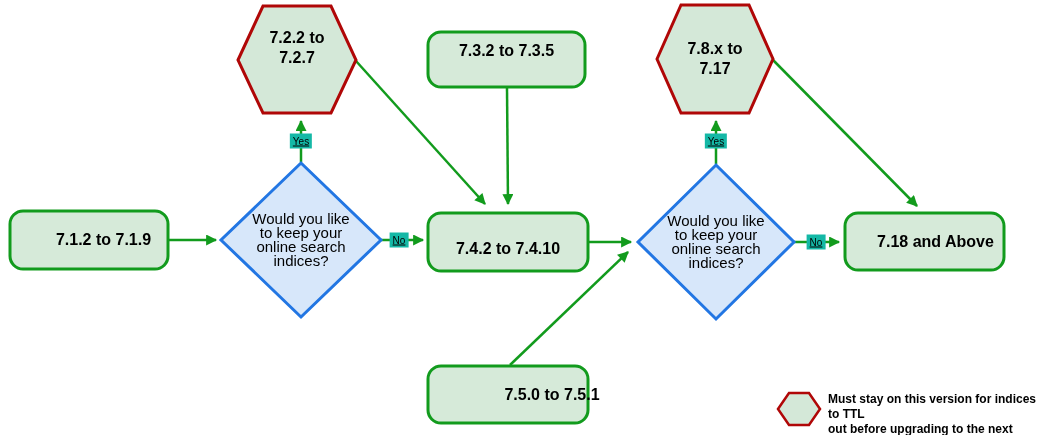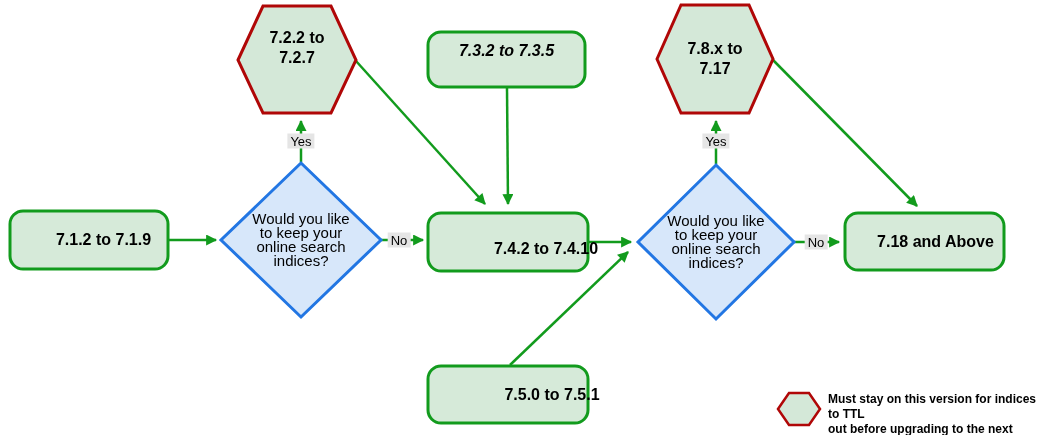--- a/index.html
+++ b/index.html
@@ -63,25 +63,26 @@
   .node-label span { display: block; }
   .diamond-label {
     font-size: 15px;
     line-height: 14px;
     font-weight: normal;
   }
   .diamond-label span { display: block; }
   .edge-label {
     position: absolute;
     transform: translate(-50%, -50%);
-    font-size: 13px;
+    font-size: 10px;
     line-height: 13px;
-    background: #e5e5e5;
+    background: #14b8a6;
     padding: 1px 3px;
     color: #000000;
+    text-decoration: underline;
   }
   .legend-text {
     position: absolute;
     font-size: 12px;
     line-height: 15px;
     color: #000000;
     text-align: left;
   }
   .legend-text span { display: block; font-weight: bold; }
 </style>
@@ -123,23 +124,23 @@
 
   <div class="overlay node-label" style="left:10px; top:211px; width:187px; height:58px;">7.1.2 to 7.1.9</div>
 
   <div class="overlay node-label" style="left:238px; top:6px; width:118px; height:83px;">
     <div>
       <span>7.2.2 to</span>
       <span>7.2.7</span>
     </div>
   </div>
 
-  <div class="overlay node-label" style="left:428px; top:32px; width:157px; height:38px;font-style:italic;">7.3.2 to 7.3.5</div>
+  <div class="overlay node-label" style="left:428px; top:32px; width:157px; height:38px;">7.3.2 to 7.3.5</div>
 
-  <div class="overlay node-label" style="left:428px; top:213px; width:160px; height:72px;margin-left:38px;">7.4.2 to 7.4.10</div>
+  <div class="overlay node-label" style="left:428px; top:213px; width:160px; height:72px;">7.4.2 to 7.4.10</div>
 
   <div class="overlay node-label" style="left:428px; top:366px; width:160px; height:57px;margin-left:44px;">7.5.0 to 7.5.1</div>
 
   <div class="overlay diamond-label" style="left:241px; top:205px; width:120px; height:70px;">
     <div>
       <span>Would you like</span>
       <span>to keep your</span>
       <span>online search</span>
       <span>indices?</span>
     </div>

